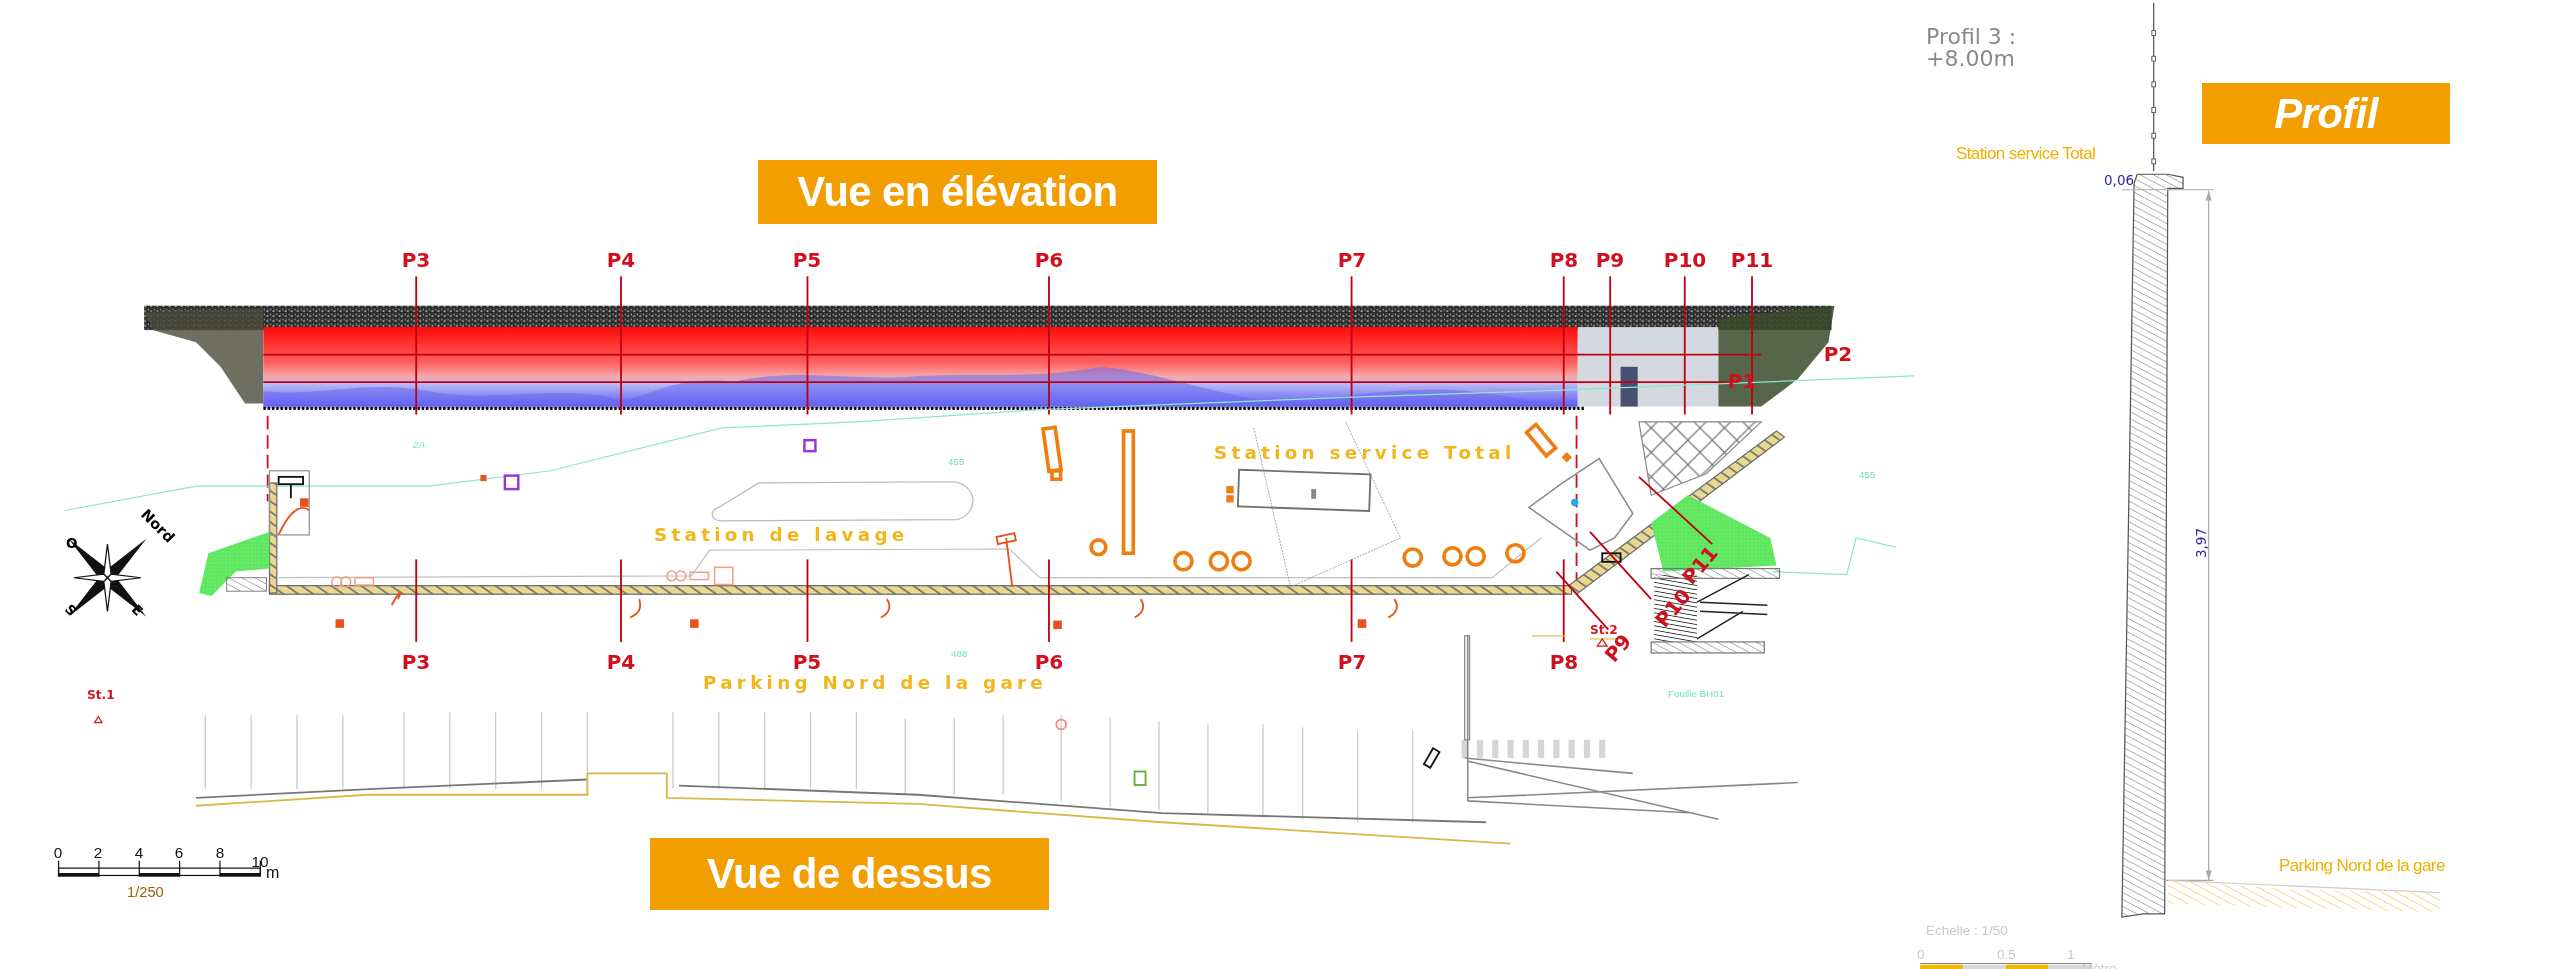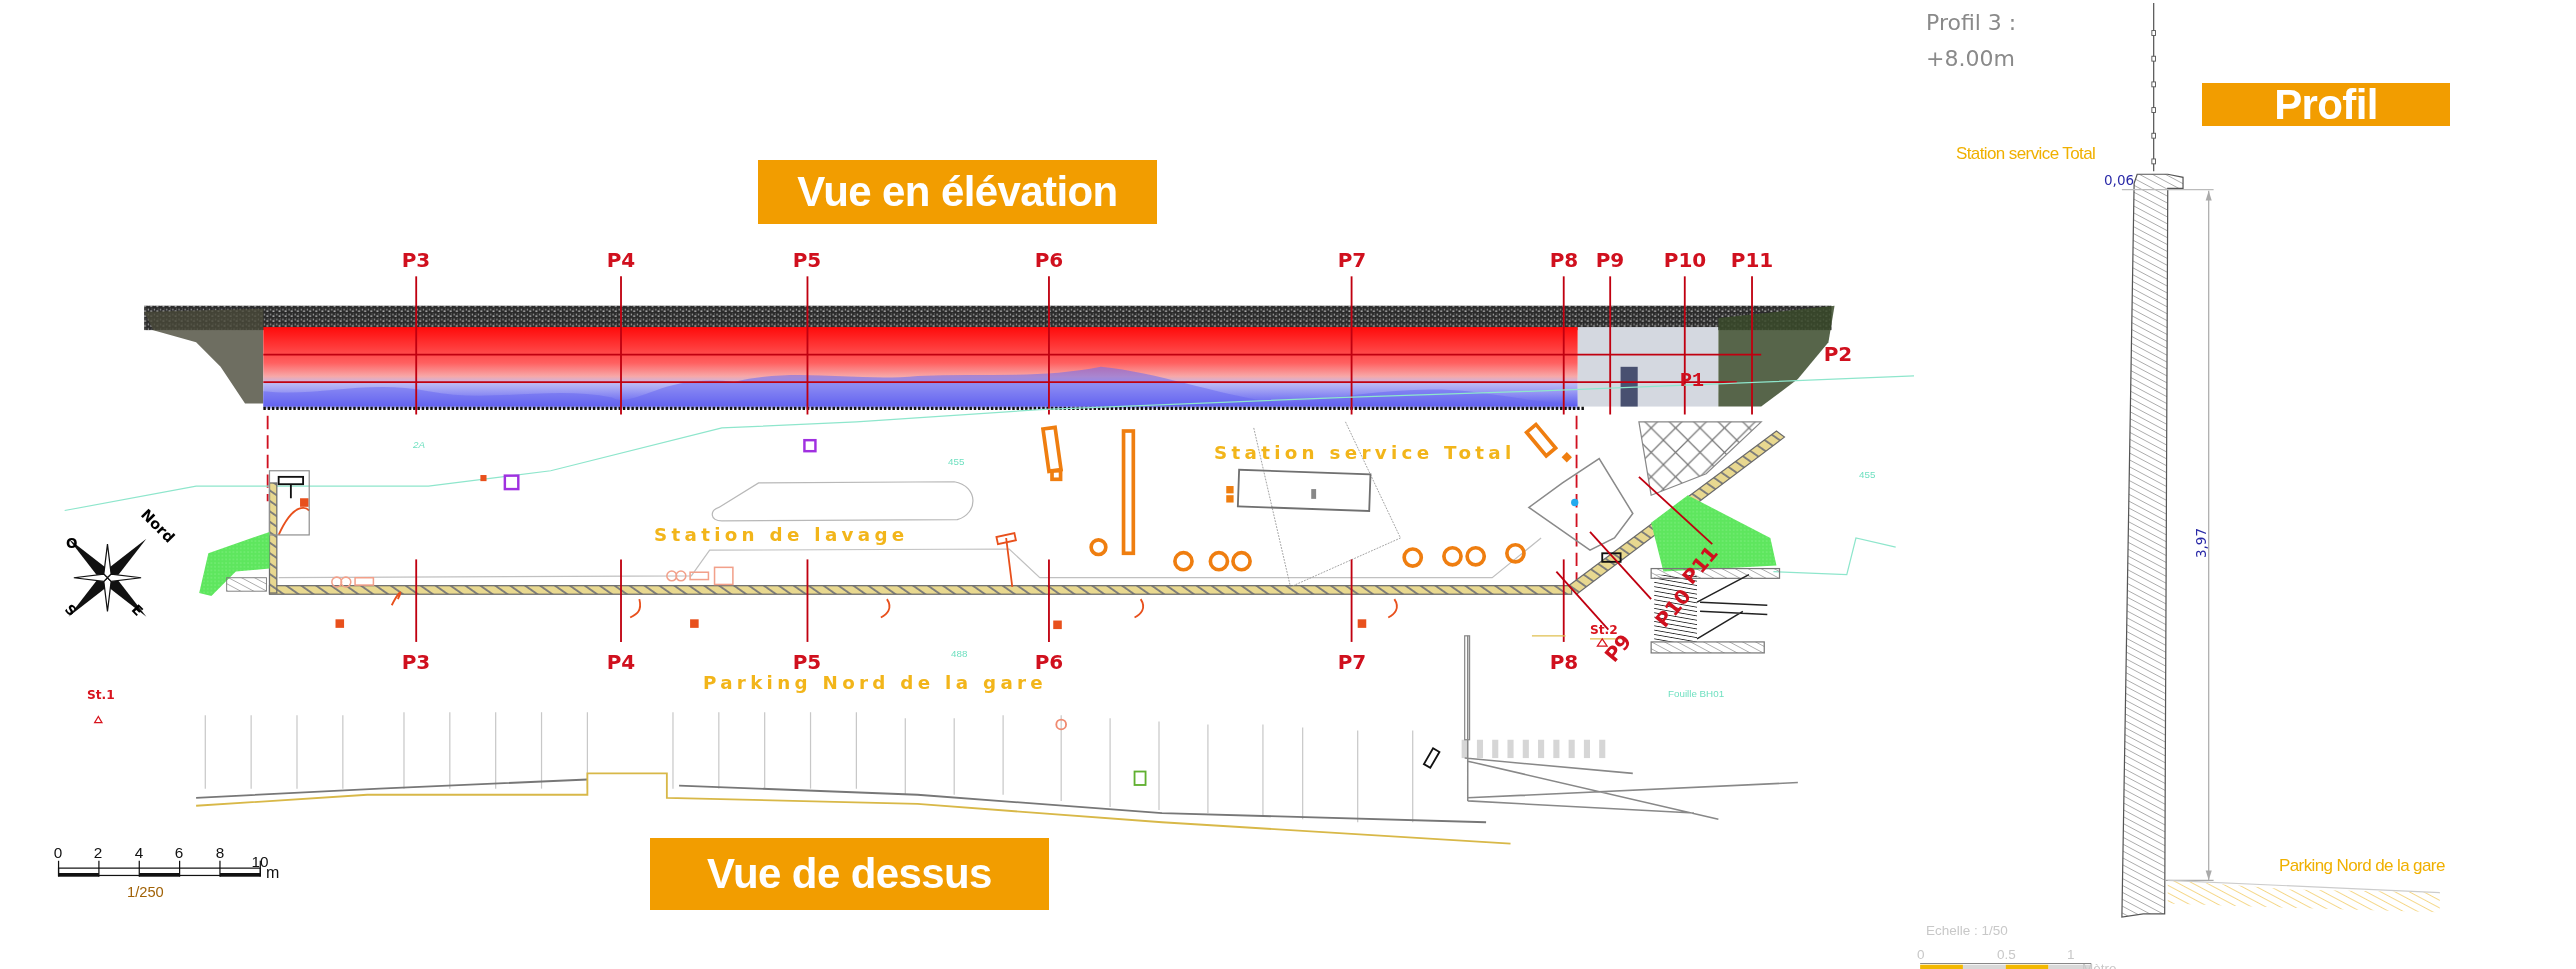--- a/index.html
+++ b/index.html
@@ -300,33 +300,33 @@
     <rect x="3140" y="1578" width="70" height="7" fill="#f2b800"></rect>
     <rect x="3210" y="1578" width="70" height="7" fill="#d8d8d8"></rect>
     <rect x="3280" y="1578" width="70" height="7" fill="#f2b800"></rect>
     <rect x="3350" y="1578" width="70" height="7" fill="#d8d8d8"></rect>
     <line x1="3140" y1="1576" x2="3420" y2="1576" stroke="#888" stroke-width="2"></line>
   </g>
 </svg>
 
 <div class="banner" style="left:758px;top:160px;width:399px;height:64px;font-size:42px;">Vue en élévation</div>
 <div class="banner" style="left:650px;top:838px;width:399px;height:72px;font-size:42px;">Vue de dessus</div>
-<div class="banner" style="left:2202px;top:83px;width:248px;height:43px;font-size:42px;">Profil</div>
+<div class="banner" style="left:2202px;top:83px;width:248px;height:61px;font-size:42px;font-style:italic;">Profil</div>
 
 <div class="plabel" style="left:416px;top:248px;">P3</div>
 <div class="plabel" style="left:621px;top:248px;">P4</div>
 <div class="plabel" style="left:807px;top:248px;">P5</div>
 <div class="plabel" style="left:1049px;top:248px;">P6</div>
 <div class="plabel" style="left:1352px;top:248px;">P7</div>
 <div class="plabel" style="left:1564px;top:248px;">P8</div>
 <div class="plabel" style="left:1610px;top:248px;">P9</div>
 <div class="plabel" style="left:1685px;top:248px;">P10</div>
 <div class="plabel" style="left:1752px;top:248px;">P11</div>
 <div class="plabel" style="left:1801px;top:342px;margin-left:37px;">P2</div>
-<div class="plabel" style="left:1692px;top:369px;font-family:Liberation Mono, monospace;">P1</div>
+<div class="plabel" style="left:1742px;top:369px;">P1</div>
 
 <div class="plabel" style="left:416px;top:650px;">P3</div>
 <div class="plabel" style="left:621px;top:650px;">P4</div>
 <div class="plabel" style="left:807px;top:650px;">P5</div>
 <div class="plabel" style="left:1049px;top:650px;">P6</div>
 <div class="plabel" style="left:1352px;top:650px;">P7</div>
 <div class="plabel" style="left:1564px;top:650px;">P8</div>
 <div class="plabel" style="left:1618px;top:636px;transform:translateX(-50%) rotate(-50deg);">P9</div>
 <div class="plabel" style="left:1673px;top:596px;transform:translateX(-50%) rotate(-50deg);">P10</div>
 <div class="plabel" style="left:1700px;top:553px;transform:translateX(-50%) rotate(-50deg);">P11</div>
@@ -351,21 +351,21 @@
 
 <div class="scale-num" style="left:58px;top:844px;">0</div>
 <div class="scale-num" style="left:98px;top:844px;">2</div>
 <div class="scale-num" style="left:139px;top:844px;">4</div>
 <div class="scale-num" style="left:179px;top:844px;">6</div>
 <div class="scale-num" style="left:220px;top:844px;">8</div>
 <div class="scale-num" style="left:260px;top:853px;">10</div>
 <div class="txt" style="left:266px;top:864px;font-size:16px;color:#111;">m</div>
 <div class="txt" style="left:127px;top:884px;font-size:14.7px;color:#a16207;">1/250</div>
 
-<div class="prof-title" style="left:1926px;top:7px;">Profil 3 :</div>
+<div class="prof-title" style="left:1926px;top:21px;">Profil 3 :</div>
 <div class="prof-title" style="left:1926px;top:43px;">+8.00m</div>
 <div class="prof-orange" style="left:1956px;top:144px;">Station service Total</div>
 <div class="prof-orange" style="left:2279px;top:856px;">Parking Nord de la gare</div>
 <div class="dim" style="left:2104px;top:172px;">0,06</div>
 <div class="dim" style="left:2186px;top:535px;transform:rotate(-90deg);">3,97</div>
 <div class="scale-grey" style="left:1926px;top:923px;">Echelle : 1/50</div>
 <div class="scale-grey" style="left:1917px;top:947px;">0</div>
 <div class="scale-grey" style="left:1997px;top:947px;">0.5</div>
 <div class="scale-grey" style="left:2067px;top:947px;">1</div>
 <div class="scale-grey" style="left:2082px;top:961px;">Mètre</div>

